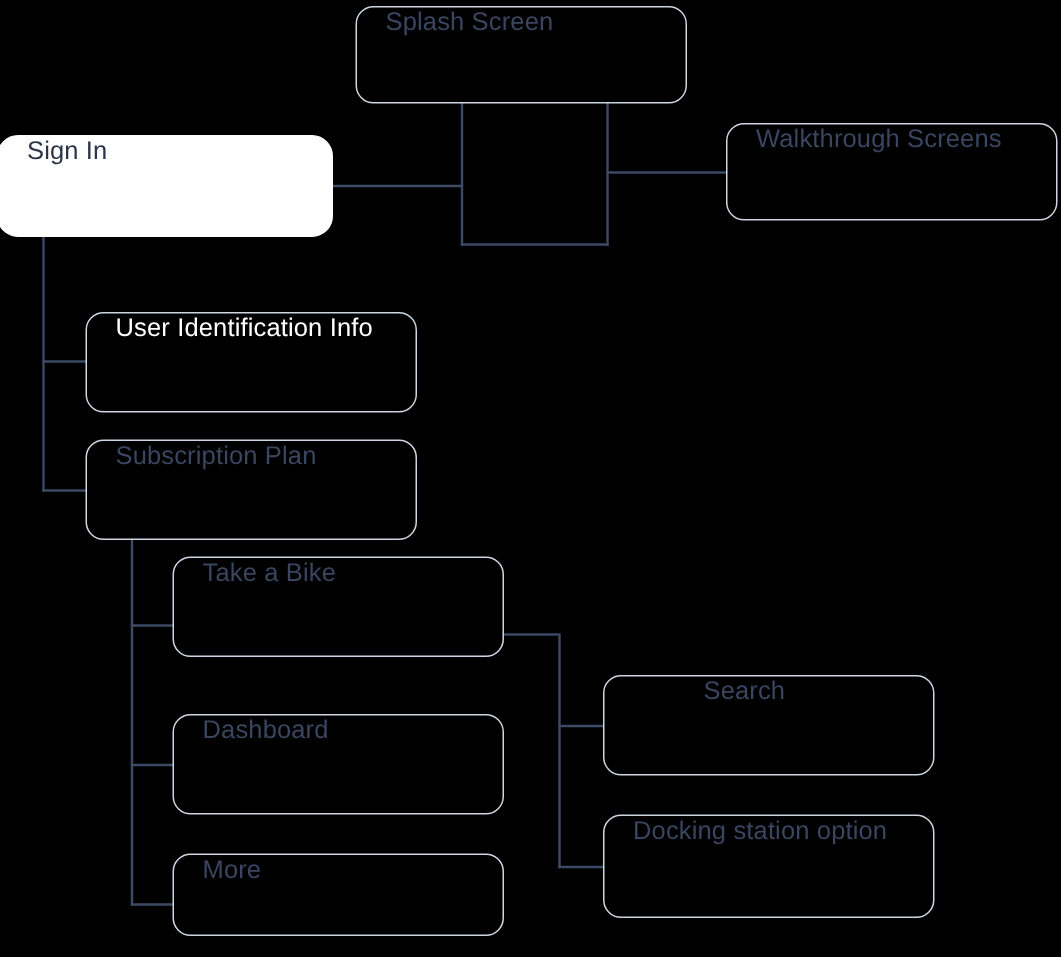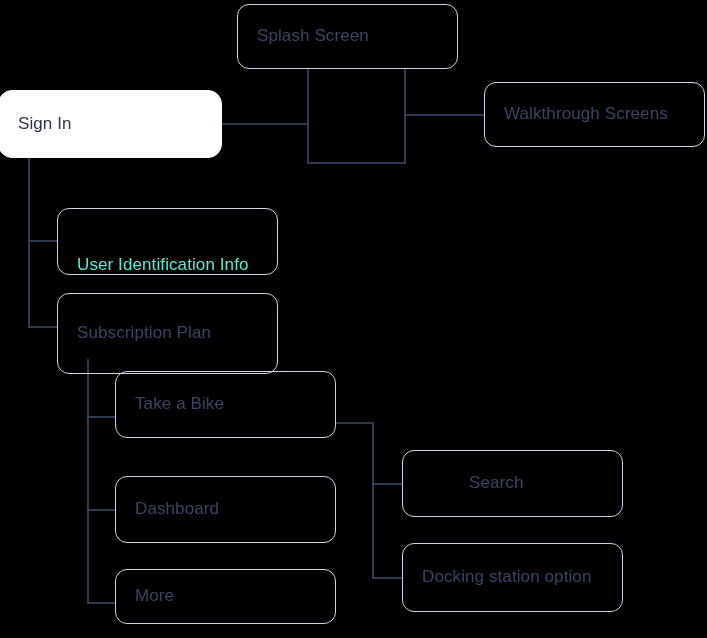--- a/index.html
+++ b/index.html
@@ -24,21 +24,20 @@
     top: 0;
     width: 707px;
     height: 638px;
     display: block;
   }
   .node {
     position: absolute;
     box-sizing: border-box;
     border-radius: 12px;
     display: flex;
-    align-items: center;
     background: transparent;
     border: 1.6px solid #cdd6e2;
   }
   .node.is-highlighted {
     background: #ffffff;
     border-color: #ffffff;
     border-radius: 14px;
   }
   .node-label {
     font-family: "Liberation Sans", sans-serif;
@@ -80,23 +79,23 @@
       <div class="node" style="left: 237px; top: 4px; width: 221px; height: 65px; border-color: rgb(205, 214, 226);">
         <span class="node-label" style="color: rgb(58, 69, 96);">Splash Screen</span>
       </div>
       <div class="node is-highlighted" style="left: -2px; top: 90px; width: 224px; height: 68px; background: rgb(255, 255, 255); border-color: rgb(255, 255, 255);">
         <span class="node-label">Sign In</span>
       </div>
       <div class="node" style="left: 484px; top: 82px; width: 221px; height: 65px; border-color: rgb(205, 214, 226);">
         <span class="node-label" style="color: rgb(58, 69, 96);">Walkthrough Screens</span>
       </div>
       <div class="node" style="left: 57px; top: 208px; width: 221px; height: 67px; border-color: rgb(205, 214, 226);">
-        <span class="node-label" style="color: #5eead4; margin-top: 48px;">User Identification Info</span>
+        <span class="node-label" style="color: #ffffff;">User Identification Info</span>
       </div>
-      <div class="node" style="left: 57px; top: 293px; width: 221px; height: 81px; border-color: rgb(205, 214, 226);">
+      <div class="node" style="left: 57px; top: 293px; width: 221px; height: 67px; border-color: rgb(205, 214, 226);">
         <span class="node-label" style="color: rgb(58, 69, 96);">Subscription Plan</span>
       </div>
       <div class="node" style="left: 115px; top: 371px; width: 221px; height: 67px; border-color: rgb(205, 214, 226);">
         <span class="node-label" style="color: rgb(58, 69, 96);">Take a Bike</span>
       </div>
       <div class="node" style="left: 402px; top: 450px; width: 221px; height: 67px; border-color: rgb(205, 214, 226); padding-left: 47px;">
         <span class="node-label" style="color: rgb(58, 69, 96);">Search</span>
       </div>
       <div class="node" style="left: 115px; top: 476px; width: 221px; height: 67px; border-color: rgb(205, 214, 226);">
         <span class="node-label" style="color: rgb(58, 69, 96);">Dashboard</span>

